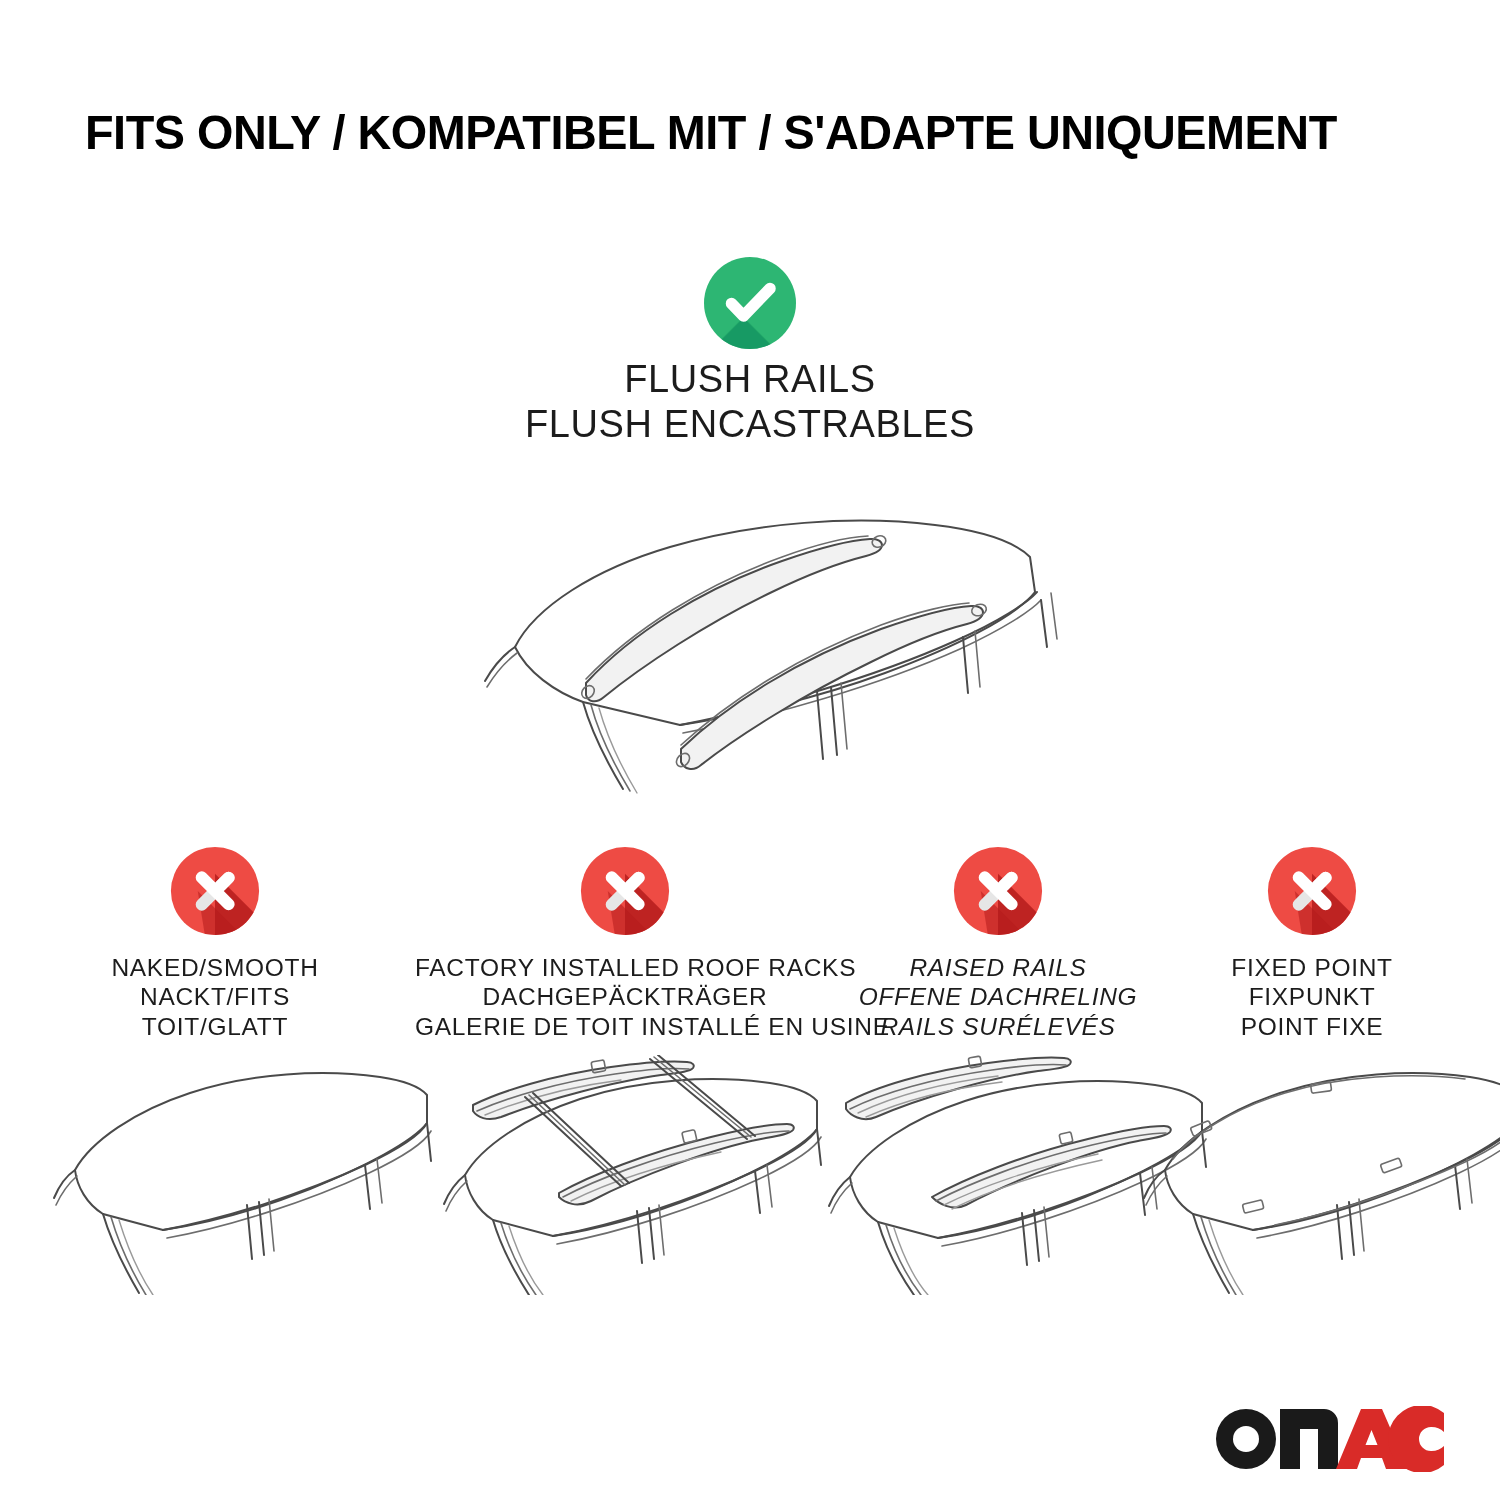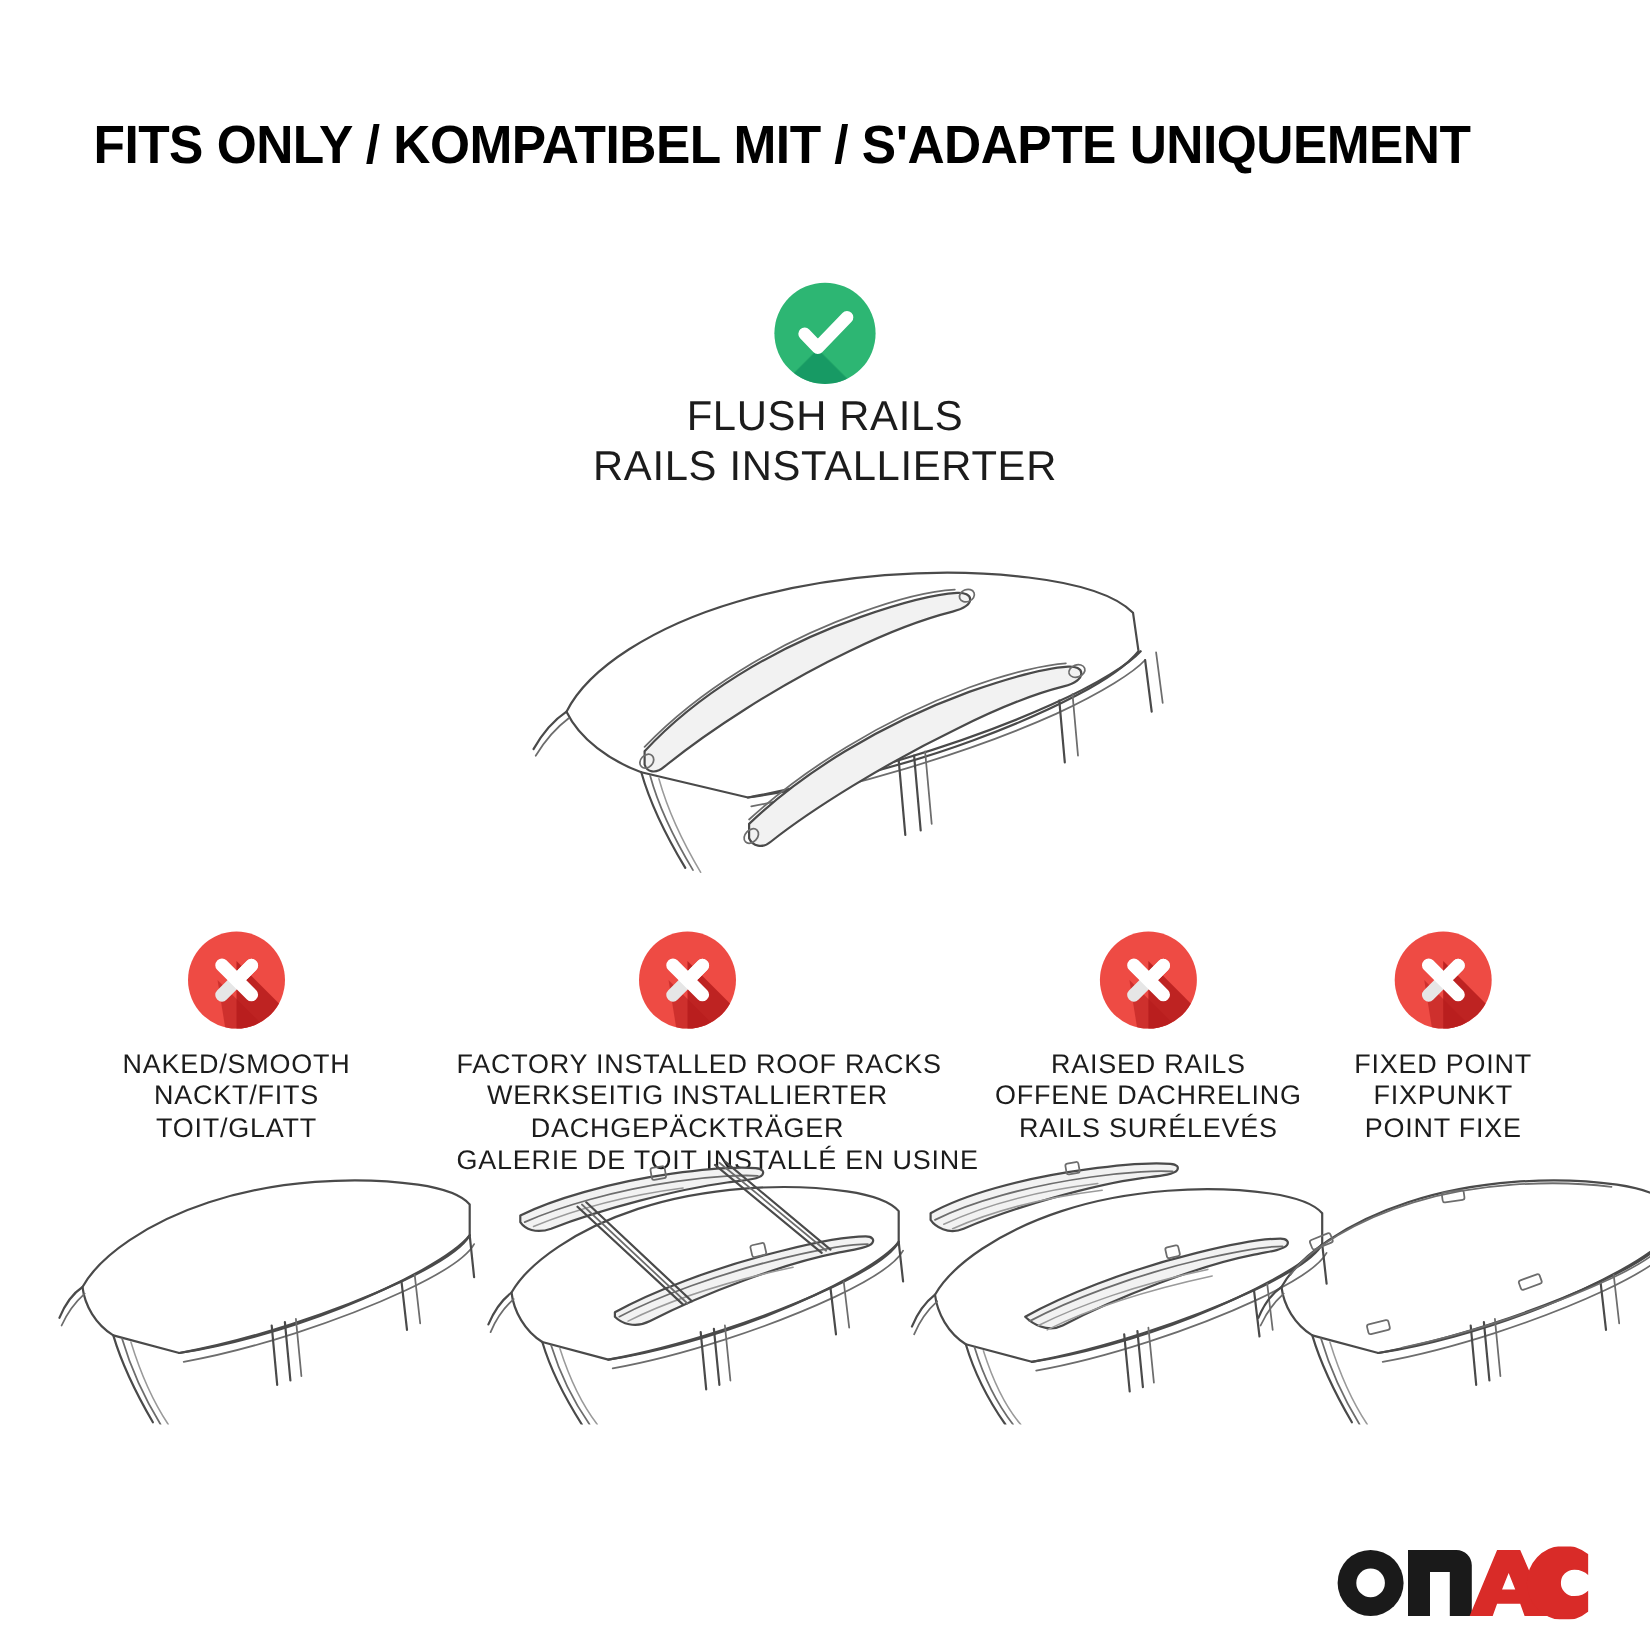--- a/index.html
+++ b/index.html
@@ -93,21 +93,21 @@
   .col-illustration {
     position: absolute;
     top: 1055px;
     width: 400px;
     height: 240px;
   }
 
   
   #col-0 { left: 5px; }
   #col-1 { left: 415px; }
-  #col-2 { left: 834px; }
+  #col-2 { left: 788px; font-style: italic; }
   #col-3 { left: 1102px; }
 
   #illus-0 { left: 35px; }
   #illus-1 { left: 425px; }
   #illus-2 { left: 810px; }
   #illus-3 { left: 1125px; }
 
   
   #brand-logo {
     position: absolute;
@@ -143,21 +143,21 @@
       </g>
       <g clip-path="url(#clipCheckCircle)">
         <polygon points="41.5,62 96,62 96,120 41.5,120" fill="#0e8a5a" opacity="0.35" transform="rotate(45 41.5 62)"></polygon>
       </g>
       <path d="M29.5 48.5 L41.5 61 L68 33.5" fill="none" stroke="#ffffff" stroke-width="11.5" stroke-linecap="round" stroke-linejoin="round"></path>
     </svg>
   </div>
 
   <div id="main-labels">
     <div>FLUSH RAILS</div>
-    <div>RAILS INSTALLIERTER</div>
+    <div>FLUSH ENCASTRABLES</div>
   </div>
 </div>
 
 <svg id="main-illustration" viewBox="0 0 620 300">
 
   <path class="line" d="M60 150 C 80 110, 140 72, 215 50 C 300 25, 400 18, 480 28
                         C 530 34, 560 45, 575 60
                         L 580 95 C 560 120, 500 150, 430 176
                         C 360 202, 280 220, 225 228
                         L 128 205 C 100 195, 72 175, 60 150 Z"></path>
@@ -261,21 +261,20 @@
       </g>
       <g clip-path="url(#cc1)">
         <rect x="42" y="22" width="12.5" height="52" rx="6" fill="#E6E6E6" transform="rotate(45 48 48)"></rect>
       </g>
       <rect x="42" y="22" width="12.5" height="52" rx="6" fill="#ffffff" transform="rotate(-45 48 48)"></rect>
       <rect x="42" y="22" width="12.5" height="24" rx="6" fill="#ffffff" transform="rotate(45 48 48)"></rect>
     </svg>
   </div>
   <div class="col-label">
     <div>FACTORY INSTALLED ROOF RACKS</div>
-    <div>WERKSEITIG INSTALLIERTER</div>
     <div>DACHGEPÄCKTRÄGER</div>
     <div>GALERIE DE TOIT INSTALLÉ EN USINE</div>
   </div>
 </div>
 
 <svg class="col-illustration" id="illus-1" viewBox="0 0 400 240">
   <path class="line" d="M40 120 C 56 92, 100 62, 155 44 C 216 24, 288 20, 345 28 C 372 32, 386 39, 392 46
                         L 392 74 C 378 92, 330 118, 275 140 C 222 161, 168 175, 128 181
                         L 68 165 C 52 155, 42 137, 40 120 Z"></path>
   <path class="line" d="M40 120 C 31 127, 24 137, 19 149"></path>

